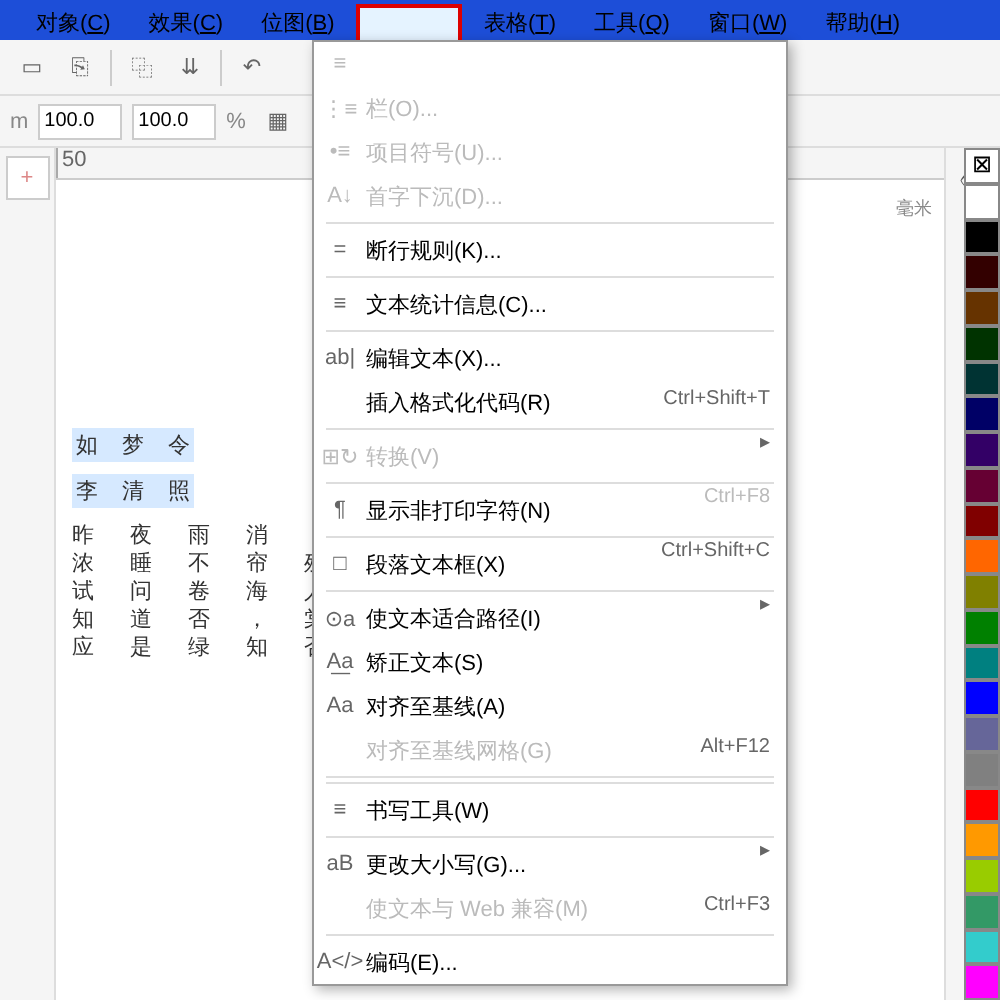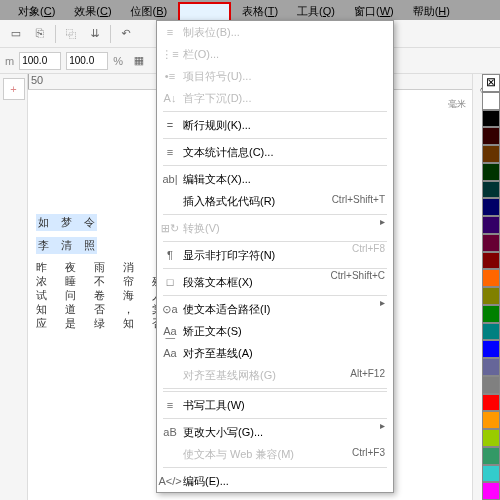--- a/index.html
+++ b/index.html
@@ -1,17 +1,17 @@
 <!DOCTYPE html>
 <html><head>
 <meta charset="utf-8">
 <style>
 * { margin: 0; padding: 0; box-sizing: border-box; font-family: "Microsoft YaHei", sans-serif; font-size: 11px; }
 body { background: #fff; width: 500px; height: 500px; overflow: hidden; position: relative; }
-.menubar { height: 20px; background: #a3a3a3; display: flex; padding: 2px 0 0 10px; gap: 3px; }
+.menubar { height: 20px; background: #1d4ed8; display: flex; padding: 2px 0 0 10px; gap: 3px; }
 .menubar span { padding: 2px 8px; cursor: pointer; }
 .menubar span u { text-decoration: underline; }
 .menubar .active { background: #e5f3ff; border: 2px solid #d00; padding: 16px 6px; }
 .toolbar1 { height: 28px; background: #f5f5f5; border-bottom: 1px solid #ddd; display: flex; align-items: center; padding: 0 5px; gap: 2px; }
 .toolbar2 { height: 26px; background: #f5f5f5; border-bottom: 1px solid #ddd; display: flex; align-items: center; padding: 0 5px; gap: 5px; }
 .tb-btn { width: 22px; height: 22px; display: flex; align-items: center; justify-content: center; color: #666; }
 .tb-sep { width: 1px; height: 18px; background: #ccc; margin: 0 2px; }
 .num-field { width: 42px; height: 18px; border: 1px solid #ccc; font-size: 10px; padding: 0 2px; display: flex; align-items: center; background: #fff; }
 .workspace { position: absolute; top: 74px; left: 0; right: 0; bottom: 0; background: #fff; display: flex; }
 .left-tools { width: 28px; background: #f5f5f5; border-right: 1px solid #ddd; display: flex; flex-direction: column; align-items: center; padding-top: 4px; gap: 2px; }
@@ -182,21 +182,20 @@
     <div class="sw" style="background: rgb(51, 153, 102);"></div>
     <div class="sw" style="background: rgb(51, 204, 204);"></div>
     <div class="sw" style="background: rgb(255, 0, 255);"></div>
   </div>
 
 <span class="unit-label">毫米</span>
 
 <div class="dropdown">
     <div class="item disabled">
       <span class="ic">≡</span>
-      <span class="lbl">制表位(B)...</span>
       <span class="sc"></span>
     </div>
     <div class="item disabled">
       <span class="ic">⋮≡</span>
       <span class="lbl">栏(O)...</span>
       <span class="sc"></span>
     </div>
     <div class="item disabled">
       <span class="ic">•≡</span>
       <span class="lbl">项目符号(U)...</span>

